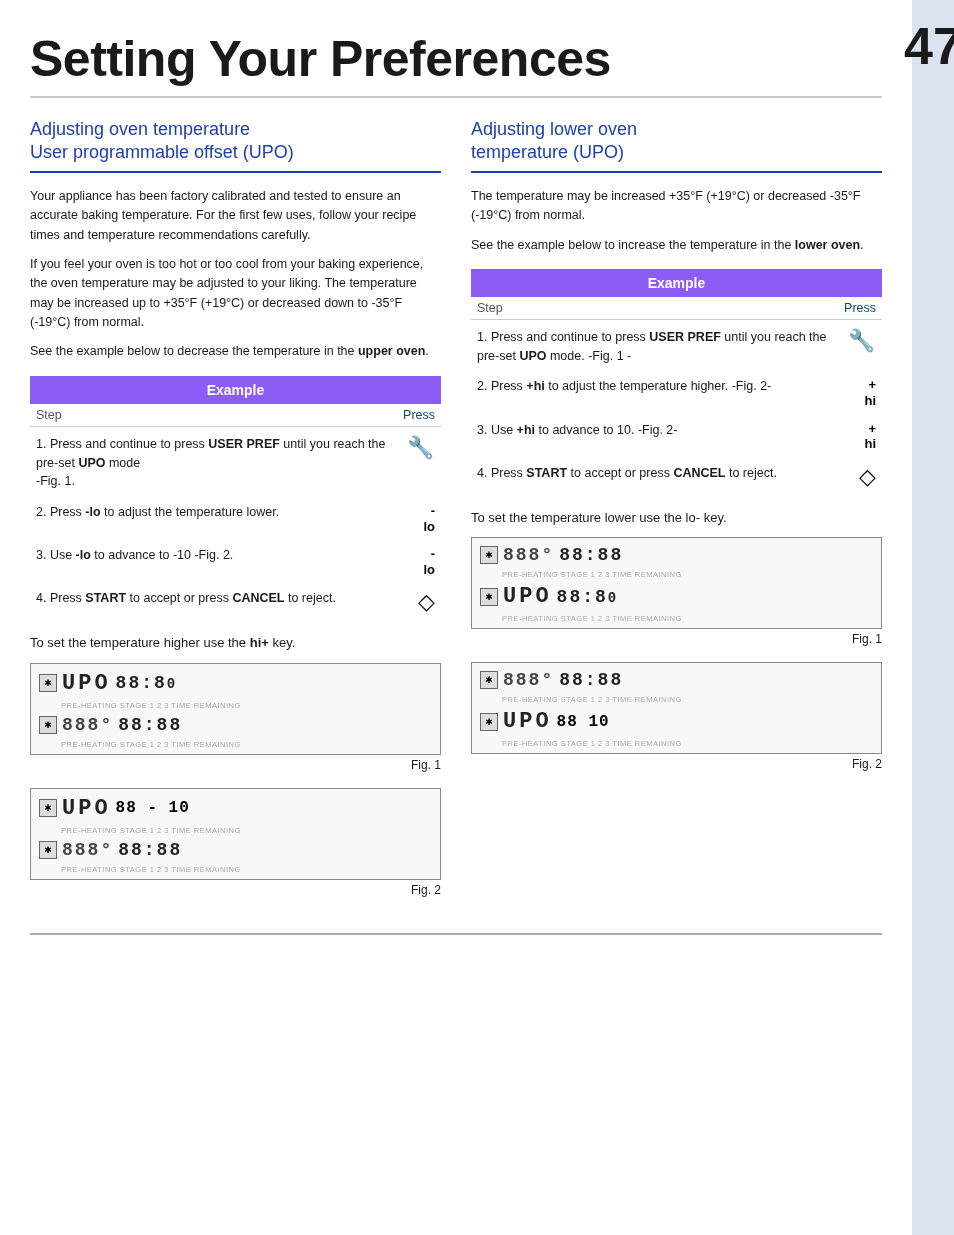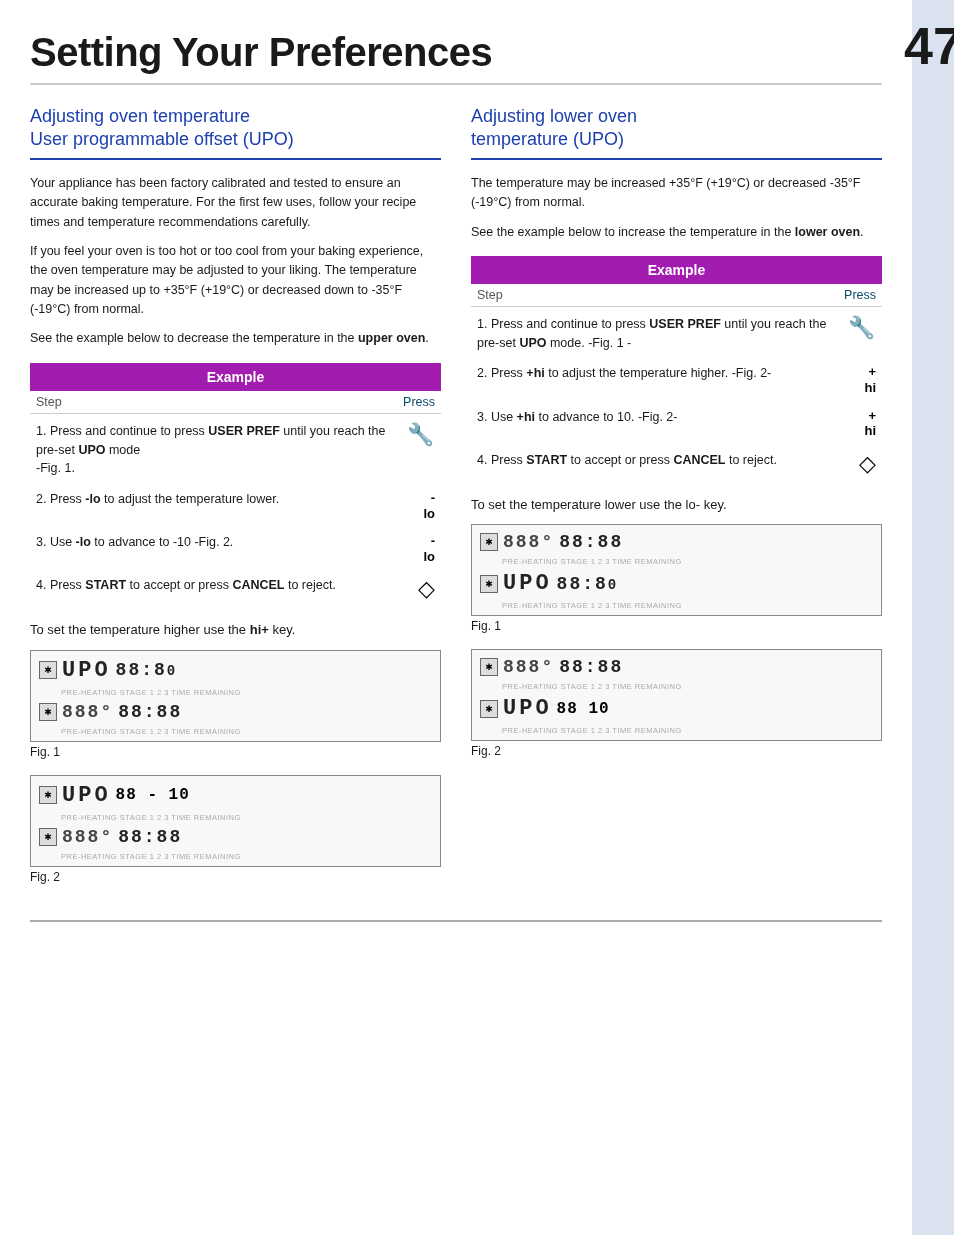--- a/index.html
+++ b/index.html
@@ -34,21 +34,21 @@
     }
 
     .page-number {
       font-size: 52px;
       font-weight: bold;
       color: #1a1a1a;
       line-height: 1;
     }
 
     .page-title {
-      font-size: 40px;
+      font-size: 50px;
       font-weight: bold;
       color: #1a1a1a;
       margin-bottom: 8px;
       padding-bottom: 8px;
       border-bottom: 2px solid #ccc;
       letter-spacing: -0.5px;
     }
 
     .two-col {
       display: flex;
@@ -81,21 +81,21 @@
       margin-bottom: 10px;
     }
 
     .example-table {
       width: 100%;
       border-collapse: collapse;
       margin: 14px 0;
     }
 
     .example-table .table-header {
-      background: #a21caf;
+      background: #8b5cf6;
       color: #fff;
       text-align: center;
       font-weight: bold;
       font-size: 14px;
       padding: 6px;
     }
 
     .example-table .col-step {
       font-size: 12.5px;
       padding: 4px 6px;
@@ -178,20 +178,21 @@
       display: flex;
       flex-direction: column;
       gap: 3px;
     }
 
     .fig-label {
       font-size: 12px;
       color: #1a1a1a;
       margin-top: 3px;
       margin-bottom: 8px;
+      text-align: right;
     }
 
     .disp-line {
       display: flex;
       align-items: center;
       gap: 5px;
       padding: 2px 0;
     }
 
     .icon-sq {

